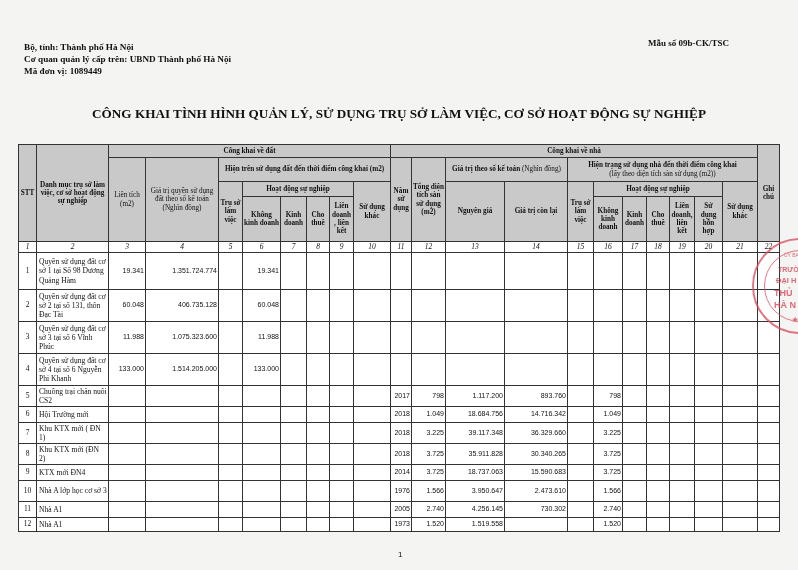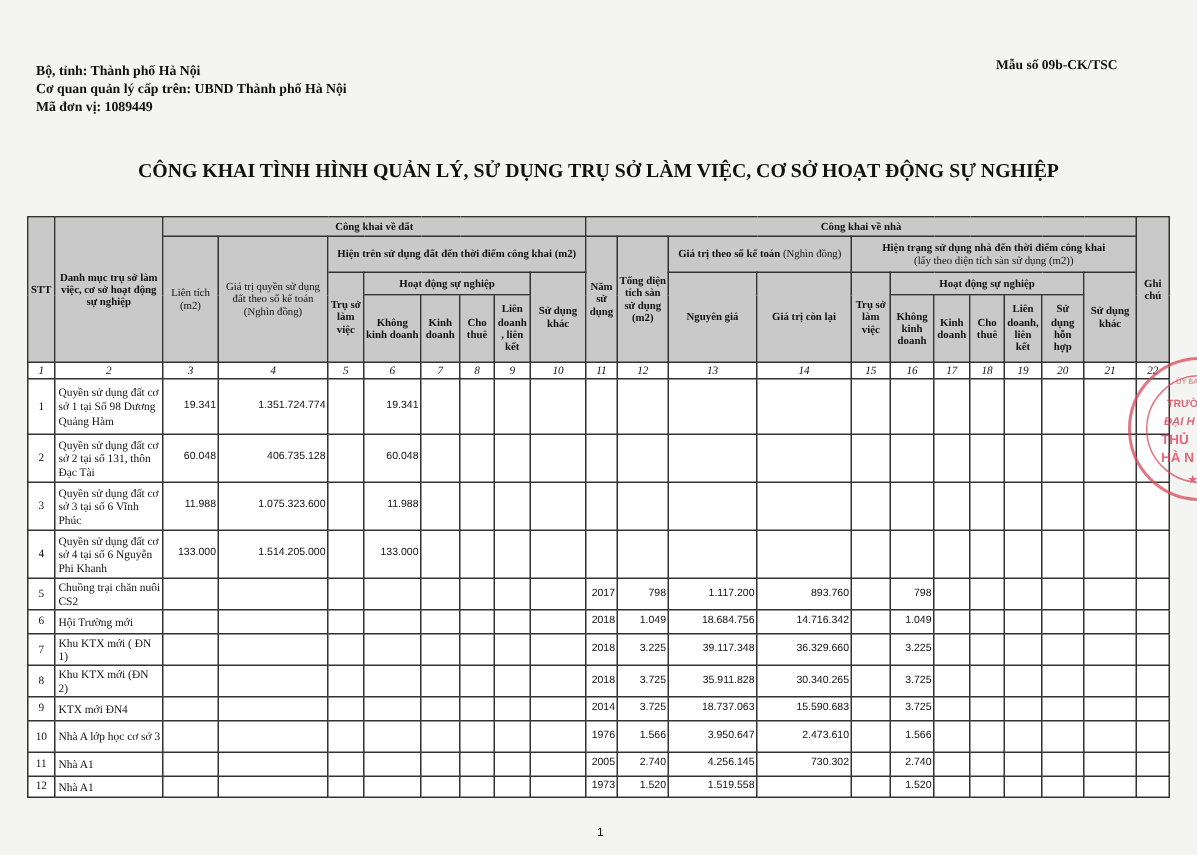--- a/index.html
+++ b/index.html
@@ -1,38 +1,38 @@
 <!DOCTYPE html>
 <html><head>
 <meta charset="utf-8">
 <style>
   html, body { margin:0; padding:0; }
   body { width:798px; height:570px; background:#f4f4f2; position:relative; overflow:hidden;
          font-family:"Liberation Serif", serif; color:#111; }
   .hdr { position:absolute; left:24px; top:41px; font-size:9.2px; font-weight:bold; line-height:12px; }
-  .form-no { position:absolute; left:664px; top:38px; font-size:9px; font-weight:bold; }
+  .form-no { position:absolute; left:648px; top:38px; font-size:9px; font-weight:bold; }
   .title { position:absolute; left:0; width:798px; top:106px; text-align:center; font-size:13.2px; font-weight:bold; letter-spacing:0; }
   .year { position:absolute; left:0; width:640px; top:127px; text-align:center; font-size:9.5px; font-weight:bold;margin-top:22px; }
   table { position:absolute; left:18px; top:144px; border-collapse:collapse; table-layout:fixed; width:761px; }
   td, th { border:1px solid #333; padding:0 1px; font-size:7.2px; line-height:8.3px; overflow:hidden; }
   th { background:#c9c9c9; font-weight:bold; text-align:center; vertical-align:middle; }
   th.norm { font-weight:normal; }
   th .sub { font-weight:normal; }
   tr.idx td { background:#fff; font-style:italic; text-align:center; font-size:7.5px; height:10px; }
   tbody td { background:#fff; }
   td.num { text-align:right; font-family:"Liberation Sans", sans-serif; font-size:7px; vertical-align:middle; padding-right:1px; }
   td.stt { text-align:center; font-size:7.5px; vertical-align:middle; }
   td.name { font-size:7.6px; line-height:9.3px; vertical-align:middle; padding-left:2px; }
   .page { position:absolute; left:398px; top:550px; font-family:"Liberation Sans", sans-serif; font-size:8px; }
   .stamp { position:absolute; left:752px; top:238px; width:92px; height:92px; border:2px solid #d94a5a;
            border-radius:50%; opacity:0.75; }
   .stamp .inner { position:absolute; left:10px; top:10px; right:10px; bottom:10px; border:1px solid #d94a5a; border-radius:50%; }
   .stamp span { position:absolute; color:#d63a4e; font-family:"Liberation Sans", sans-serif; font-weight:bold; }
   .stamp .l1 { left:24px; top:26px; font-size:7px; }
-  .stamp .l2 { left:22px; top:36px; font-size:7.5px;font-style:italic; }
+  .stamp .l2 { left:22px; top:36px; font-size:7.5px; }
   .stamp .l3 { left:20px; top:48px; font-size:9px; }
   .stamp .l4 { left:20px; top:60px; font-size:9px; }
   .stamp .arc { left:30px; top:12px; font-size:5px; font-weight:normal; }
   .stamp .star { left:38px; top:76px; font-size:7px; }
 </style>
 </head>
 <body>
 
 <div class="hdr">
   <div>Bộ, tỉnh: Thành phố Hà Nội</div>

